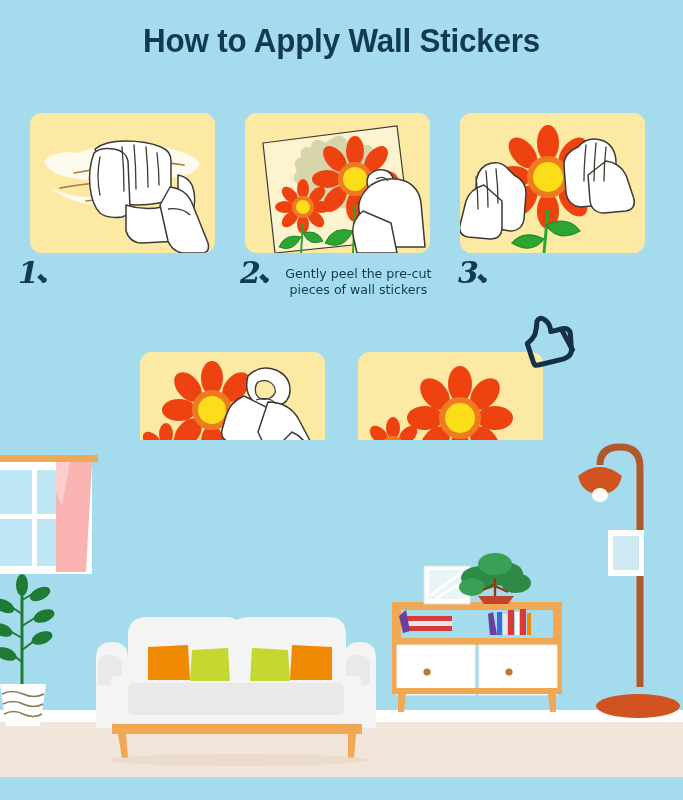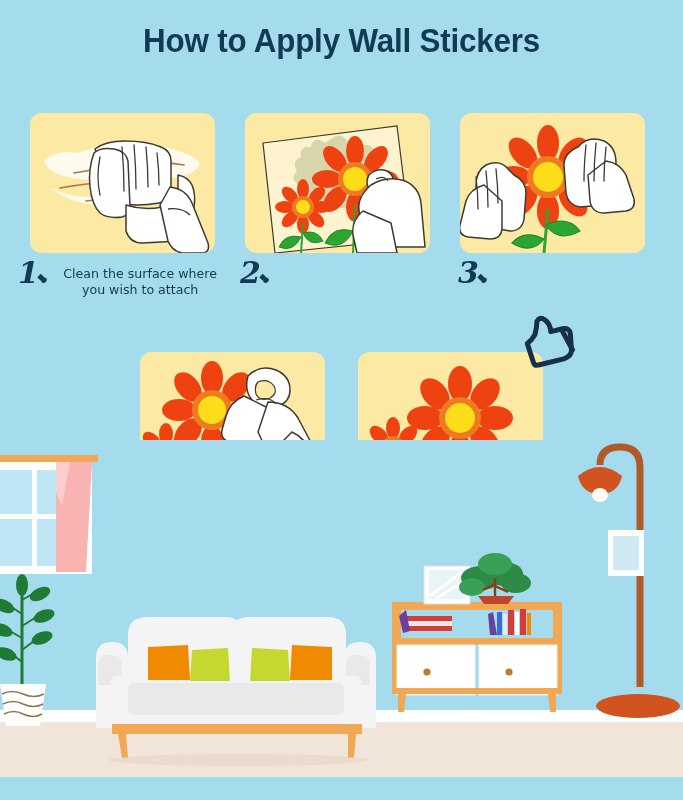--- a/index.html
+++ b/index.html
@@ -93,22 +93,20 @@
         <path d="M127 40 q2 16 2 32"></path>
         <path d="M70 44 q-4 20 0 38"></path>
       </g>
       <path d="M138 96 q14 -2 22 6" stroke="#3e3a33" stroke-width="1.3" fill="none"></path>
     </svg>
   </div>
 
   <div class="steplabel" style="left:18px;top:262px;width:205px;">
     <span class="stepnum">1.</span>
     <span class="stepdot"></span>
-    <span class="steptext">Clean the surface where
-you wish to attach</span>
   </div>
 
   <div class="panel" style="left:245px;top:113px;width:185px;height:140px;">
     <svg viewBox="0 0 185 140" xmlns="http://www.w3.org/2000/svg">
       <rect width="185" height="140" fill="#fbe9a4"></rect>
       <path d="M18 30 L152 13 L166 126 L30 140 Z" fill="#fdf4cf" stroke="#3e3a33" stroke-width="1.2"></path>
       <g opacity="0.35">
         <path d="M86 26 q10 -8 16 2 q12 -8 16 4 q12 -2 10 10 q10 4 4 14 q8 8 -2 14 q4 12 -8 12 q-2 12 -14 8 q-6 10 -16 2 q-10 8 -16 -2 q-12 6 -14 -6 q-12 0 -8 -12 q-10 -6 -2 -14 q-6 -10 4 -14 q-2 -12 10 -10 q2 -12 14 -4z" fill="#8f9b6a"></path>
       </g>
       <g>
@@ -154,20 +152,22 @@
         <path d="M126 72 q16 -10 34 -4 q14 6 16 22 l4 44 l-58 0 l-8 -36 q-2 -14 12 -26z"></path>
         <path d="M118 98 q-12 10 -10 24 l4 18 l40 0 l-6 -30z"></path>
       </g>
       <path d="M131 66 q8 -4 12 2" stroke="#3e3a33" stroke-width="1.2" fill="none"></path>
     </svg>
   </div>
 
   <div class="steplabel" style="left:240px;top:262px;width:200px;">
     <span class="stepnum">2.</span>
     <span class="stepdot"></span>
+    <span class="steptext">Gently peel the pre-cut
+pieces of wall stickers</span>
   </div>
 
   <div class="panel" style="left:460px;top:113px;width:185px;height:140px;">
     <svg viewBox="0 0 185 140" xmlns="http://www.w3.org/2000/svg">
       <rect width="185" height="140" fill="#fbe9a4"></rect>
       <g>
         <g fill="#ee4311">
           <ellipse cx="88" cy="30" rx="11" ry="18"></ellipse>
           <ellipse cx="113" cy="40" rx="11" ry="18" transform="rotate(40 113 40)"></ellipse>
           <ellipse cx="123" cy="64" rx="18" ry="11"></ellipse>

